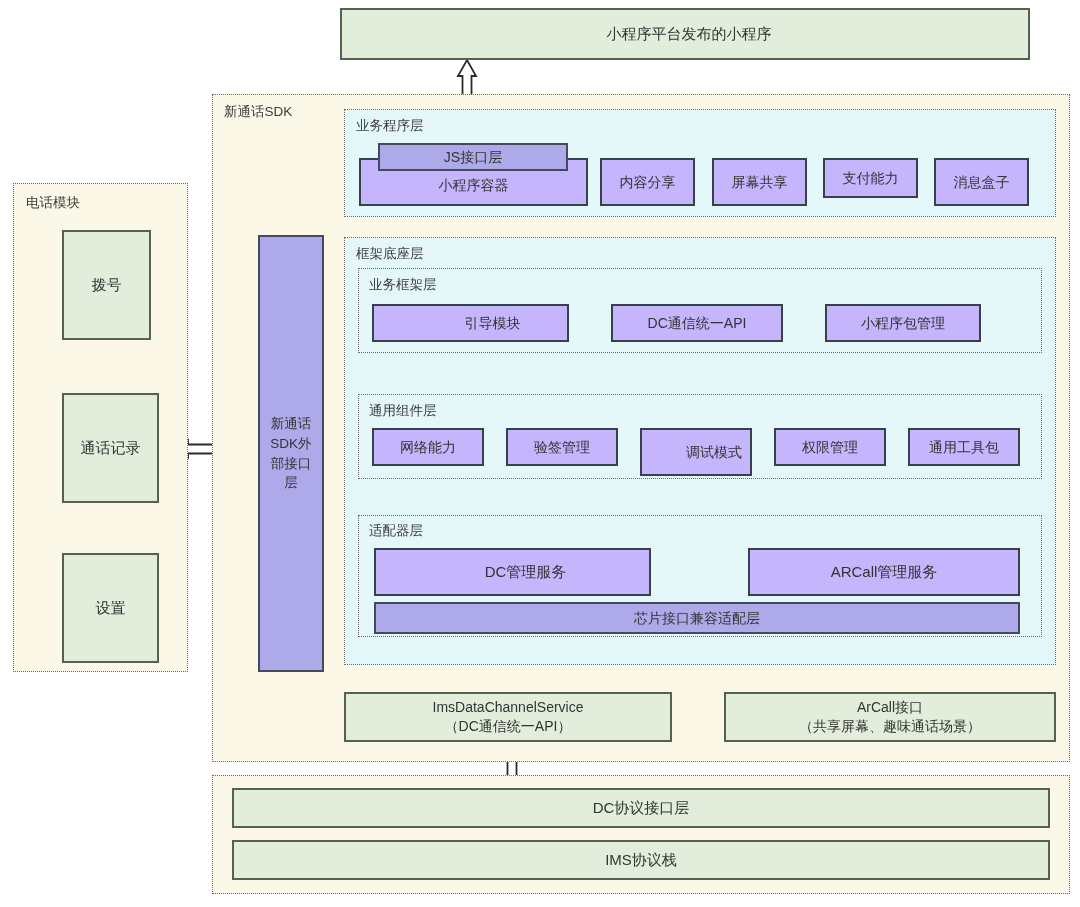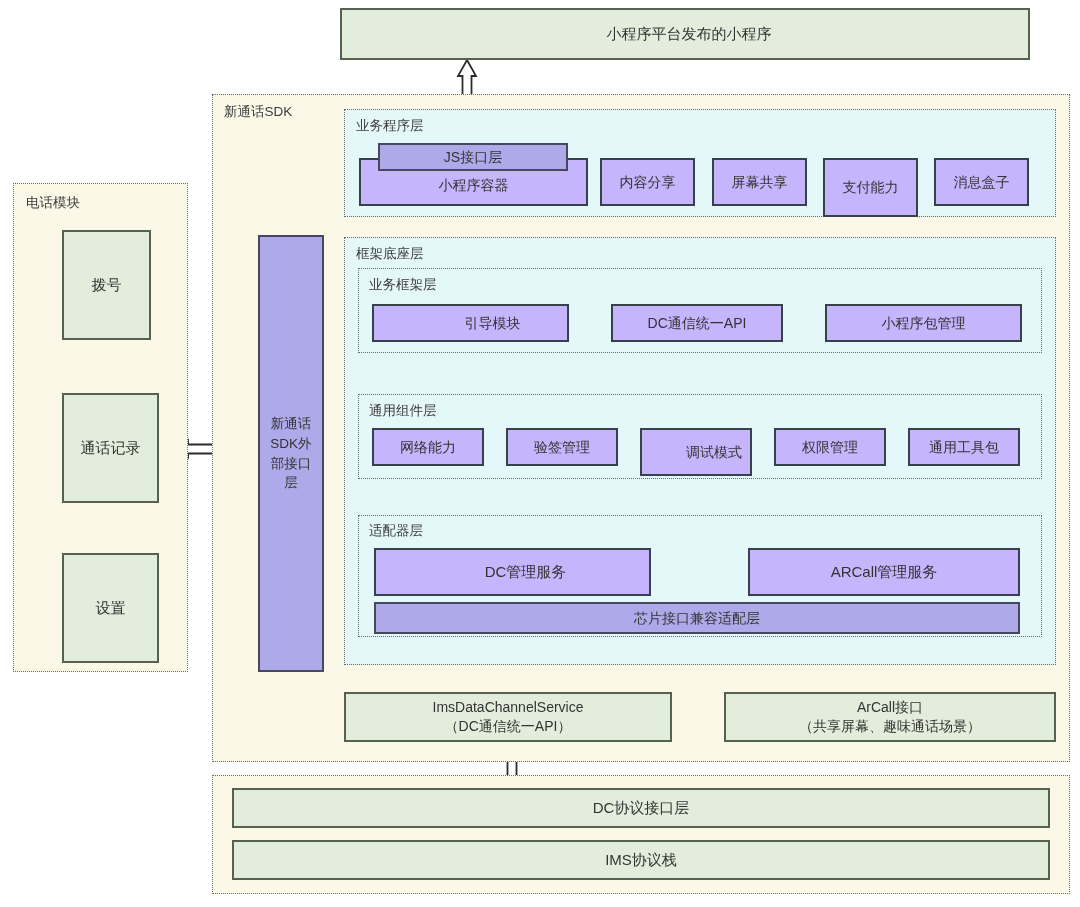--- a/index.html
+++ b/index.html
@@ -129,32 +129,32 @@
   </div>
 
   <div class="region fill-lightcyan" style="left:344px;top:109px;width:712px;height:108px;"></div>
   <div class="region-label" style="left:356px;top:117px;">业务程序层</div>
 
   <div class="box fill-cyan t14" style="left:359px;top:158px;width:229px;height:48px;align-items:flex-end;padding-bottom:9px;">小程序容器</div>
   <div class="box fill-purple t14" style="left:378px;top:143px;width:190px;height:28px;z-index:3;">JS接口层</div>
 
   <div class="box fill-cyan t14" style="left:600px;top:158px;width:95px;height:48px;">内容分享</div>
   <div class="box fill-cyan t14" style="left:712px;top:158px;width:95px;height:48px;">屏幕共享</div>
-  <div class="box fill-cyan t14" style="left:823px;top:158px;width:95px;height:59px;">支付能力</div>
+  <div class="box fill-cyan t14" style="left:823px;top:158px;width:95px;height:40px;">支付能力</div>
   <div class="box fill-cyan t14" style="left:934px;top:158px;width:95px;height:48px;">消息盒子</div>
 
   <div class="region fill-lightcyan" style="left:344px;top:237px;width:712px;height:428px;"></div>
   <div class="region-label" style="left:356px;top:245px;">框架底座层</div>
 
   <div class="region" style="left:358px;top:268px;width:684px;height:85px;"></div>
   <div class="region-label" style="left:369px;top:276px;">业务框架层</div>
 
   <div class="box fill-cyan t14" style="left:372px;top:304px;width:197px;height:38px;padding-left:44px;">引导模块</div>
   <div class="box fill-cyan t14" style="left:611px;top:304px;width:172px;height:38px;">DC通信统一API</div>
-  <div class="box fill-cyan t14" style="left:825px;top:304px;width:197px;height:38px;">小程序包管理</div>
+  <div class="box fill-cyan t14" style="left:825px;top:304px;width:156px;height:38px;">小程序包管理</div>
 
   <div class="region" style="left:358px;top:394px;width:684px;height:85px;"></div>
   <div class="region-label" style="left:369px;top:402px;">通用组件层</div>
 
   <div class="box fill-cyan t14" style="left:372px;top:428px;width:112px;height:38px;">网络能力</div>
   <div class="box fill-cyan t14" style="left:506px;top:428px;width:112px;height:38px;">验签管理</div>
   <div class="box fill-cyan t14" style="left:640px;top:428px;width:112px;height:48px;padding-left:36px;">调试模式</div>
   <div class="box fill-cyan t14" style="left:774px;top:428px;width:112px;height:38px;">权限管理</div>
   <div class="box fill-cyan t14" style="left:908px;top:428px;width:112px;height:38px;">通用工具包</div>
 

